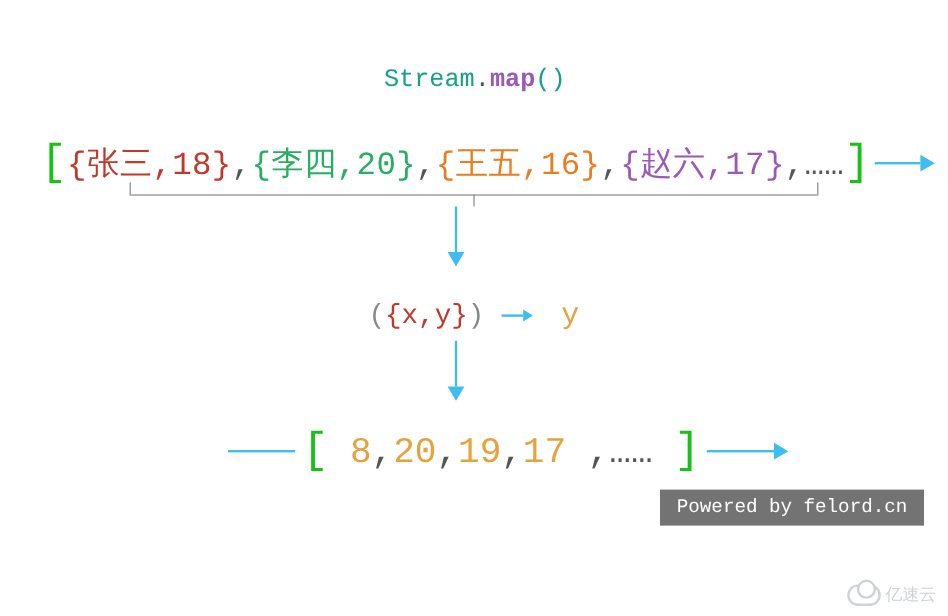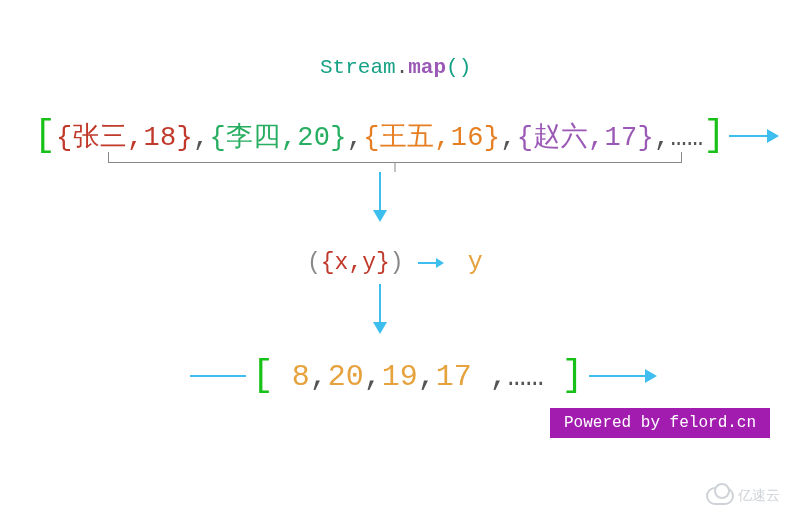--- a/index.html
+++ b/index.html
@@ -137,21 +137,21 @@
     .row3 .arrLine { width: 56px; }
     .row3 .list2 { padding: 0 6px; }
     .typo8 { color: #e6a23c; } 
     .v { color: #e6a23c; margin-top: 33px; }
 
     
     .credit {
       position: absolute;
       top: 408px;
       left: 550px;
-      background: #a21caf;
+      background: #737373;
       color: #fff;
       font-size: 16px;
       padding: 6px 14px;
       font-family: "Courier New", monospace;
     }
 
     
     .wm {
       position: absolute;
       right: 10px; bottom: 8px;

